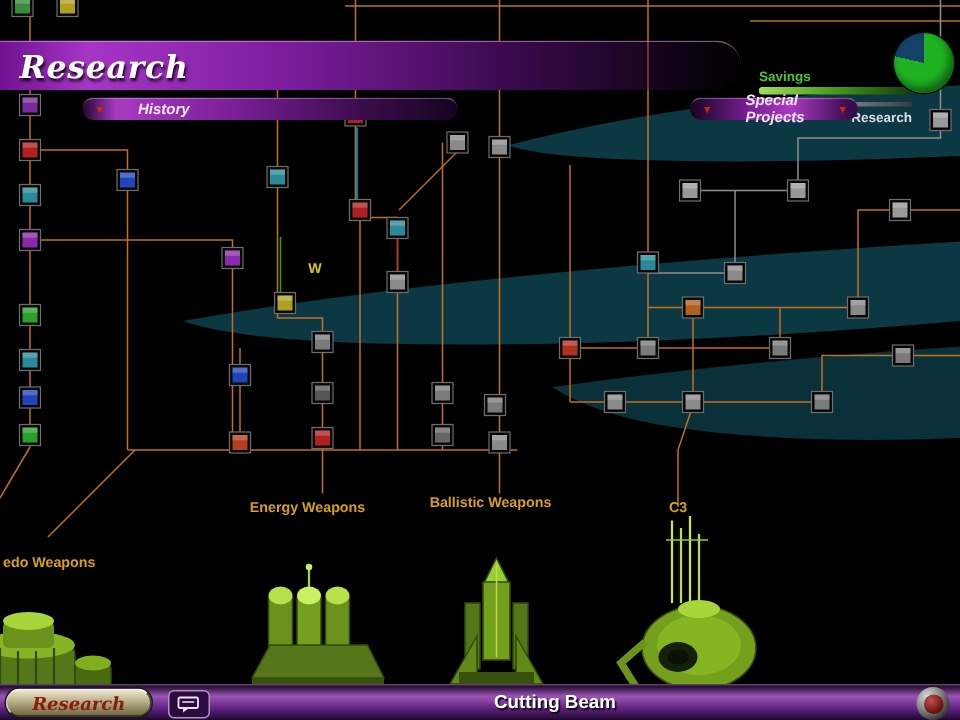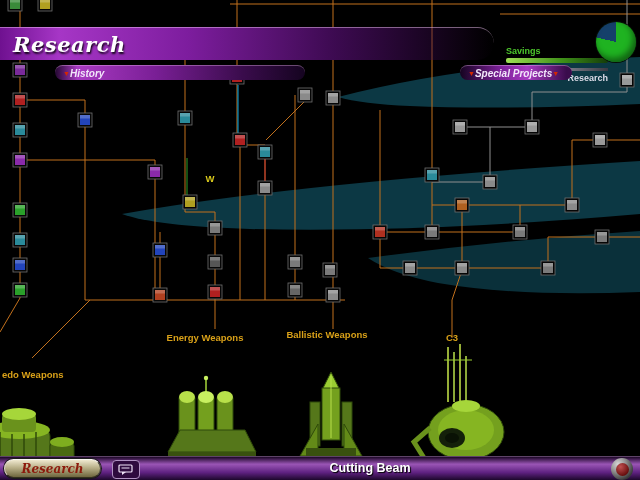--- a/index.html
+++ b/index.html
@@ -24,21 +24,21 @@
     background:linear-gradient(90deg,#9fe054,#3f9018 55%,#143c08);}
   .research-meter{height:3px;margin-top:5px;
     background:linear-gradient(90deg,#eceef4,#9a9aa8 40%,#3a3a44);}
   .research-label{color:#dcdce8;font-size:9px;font-weight:bold;text-align:right;margin-top:2px;}
   .pie{position:absolute;left:596px;top:22px;width:40px;height:40px;border-radius:50%;
     background:conic-gradient(#1fb321 0 283deg,#15406a 283deg 360deg);
     box-shadow:0 0 0 1px #061006, inset -3px -4px 6px rgba(0,0,0,.45);}
 
   
   .dd{position:absolute;top:65px;height:15px;border-radius:8px;box-sizing:border-box;
-    display:flex;align-items:center;gap:0;padding:0 8px;
+    display:flex;align-items:center;gap:22px;padding:0 8px;
     border-top:1px solid rgba(255,200,255,.35);
     font-size:10px;font-style:italic;font-weight:bold;color:#f2e6fa;cursor:pointer;}
   .dd-history{left:55px;width:250px;
     background:linear-gradient(90deg,#230730,#a83ac2 9%,#7a1f96 40%,#3a0c4c 75%,#150420);}
   .dd-special{left:460px;width:112px;
     background:linear-gradient(90deg,#150420,#7a1f96 35%,#a83ac2 60%,#3a0c4c 95%);}
   .arr{color:#d42800;font-size:7px;line-height:1;}
 
   
   .bottombar{position:absolute;left:0;top:456px;width:640px;height:24px;

